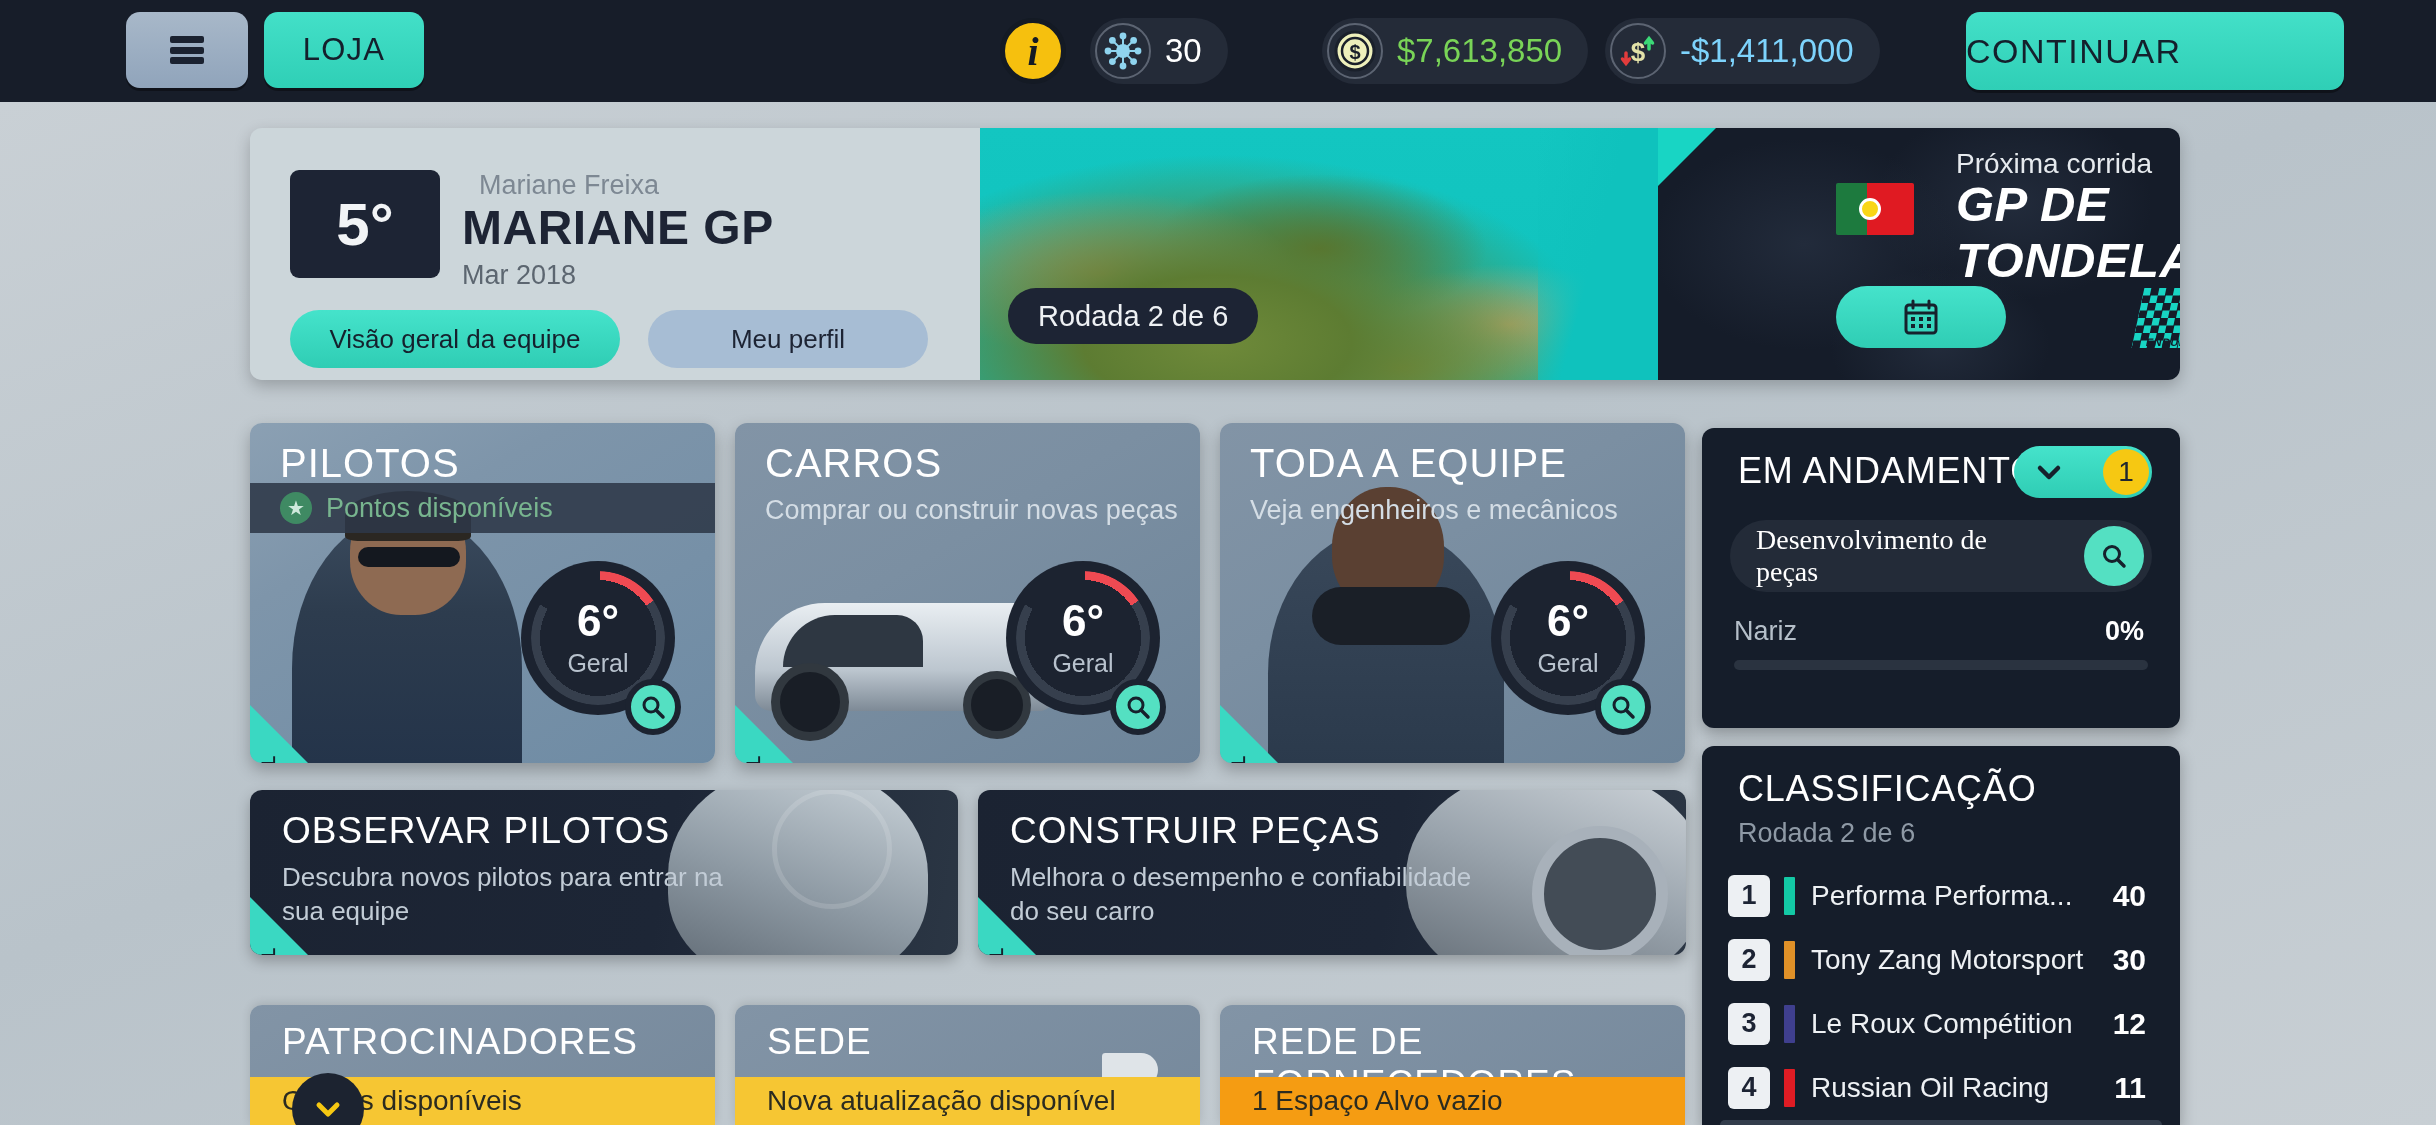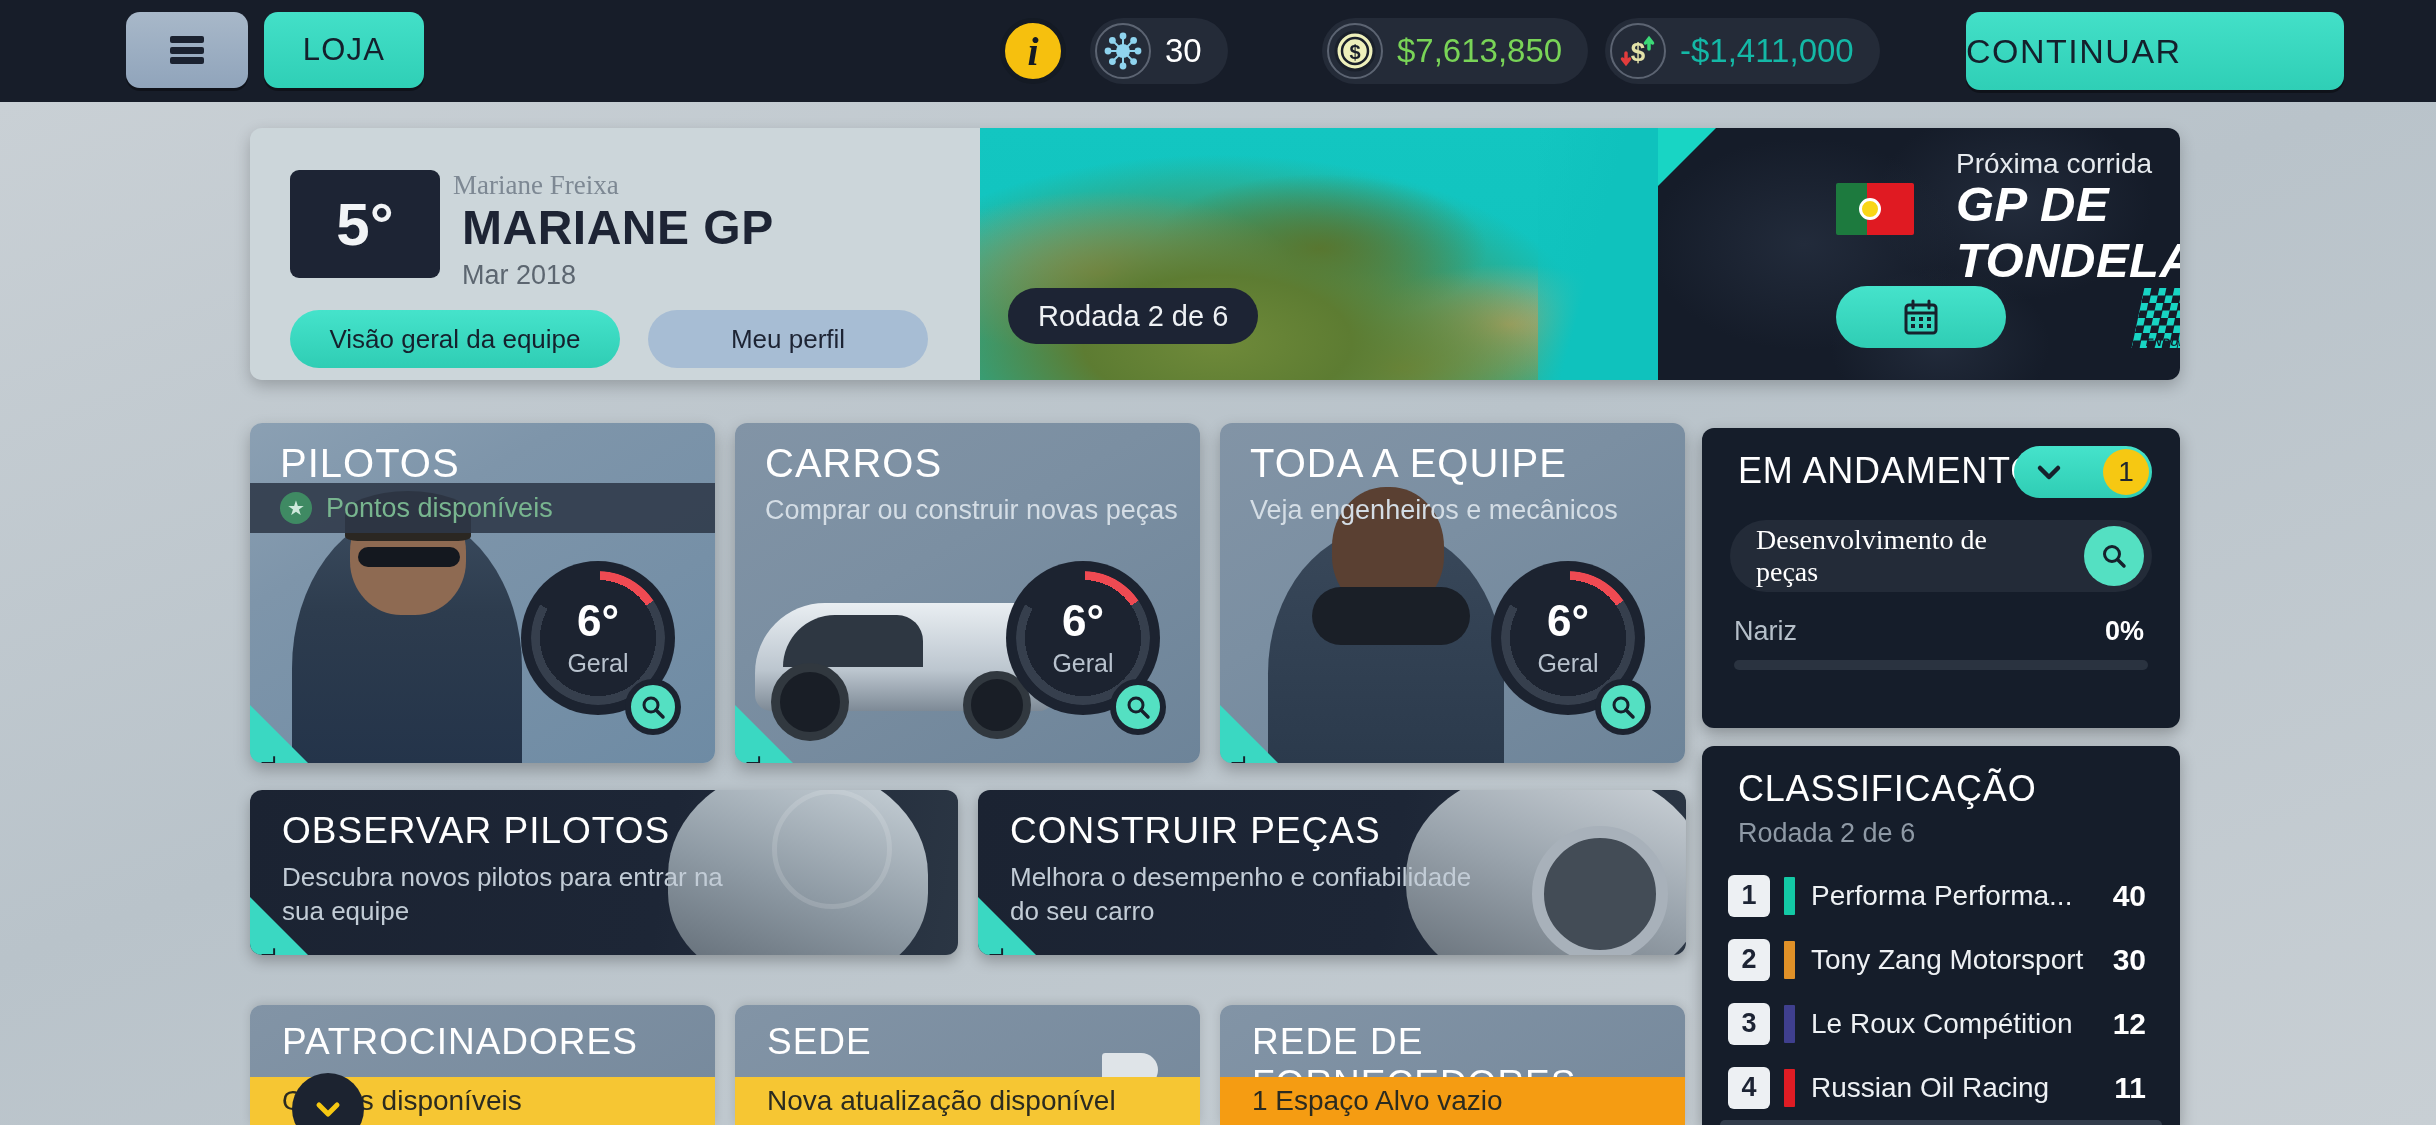--- a/index.html
+++ b/index.html
@@ -56,21 +56,21 @@
     padding: 0 26px 0 5px;
   }
   .pill .orb {
     width: 56px; height: 56px; border-radius: 50%;
     border: 2.5px solid #5c6472;
     display: flex; align-items: center; justify-content: center;
     flex: none;
   }
   .pill .val { font-size: 33px; color: #fff; white-space: nowrap; }
   .pill .val.green { color: #79d457; }
-  .pill .val.red { color: #14b8a6; }
+  .pill .val.red { color: #7dd3fc; }
 
   .continuar {
     position: absolute; right: 92px; top: 12px;
     width: 378px; height: 78px;
     border-radius: 14px;
     background: linear-gradient(180deg,#43e0c8 0%, #2fcfb6 100%);
     box-shadow: 0 3px 0 rgba(0,0,0,.35);
     display: flex; align-items: center; justify-content: flex-start;
     color: #14202c; font-size: 34px; letter-spacing: 1.5px;
     cursor: pointer;
@@ -94,21 +94,21 @@
   .hp-left {
     width: 730px; background: #ccd6da; position: relative; flex: none;
   }
   .rank-box {
     position: absolute; left: 40px; top: 42px;
     width: 150px; height: 108px; border-radius: 9px;
     background: #1d2434;
     display: flex; align-items: center; justify-content: center;
     color: #f2f4f6; font-size: 60px; font-weight: bold;
   }
-  .owner { position: absolute; left: 203px; top: 42px; color: #7d8893; font-size: 27px; font-family: Liberation Serif, serif; }
+  .owner { position: absolute; left: 229px; top: 42px; color: #7d8893; font-size: 27px; }
   .team-name { position: absolute; left: 212px; top: 72px; color: #1d2434; font-size: 48px; font-weight: bold; letter-spacing: .5px; }
   .team-date { position: absolute; left: 212px; top: 132px; color: #5c6670; font-size: 27px; }
   .hp-btn {
     position: absolute; top: 182px; height: 58px; border-radius: 29px;
     display: flex; align-items: center; justify-content: center;
     font-size: 26px; cursor: pointer;
   }
   .hp-btn.teal { left: 40px; width: 330px; background: linear-gradient(180deg,#45e3cb,#2fcdb4); color: #15212d; }
   .hp-btn.blue { left: 398px; width: 280px; background: #a7bdd4; color: #1d2434; }
 

